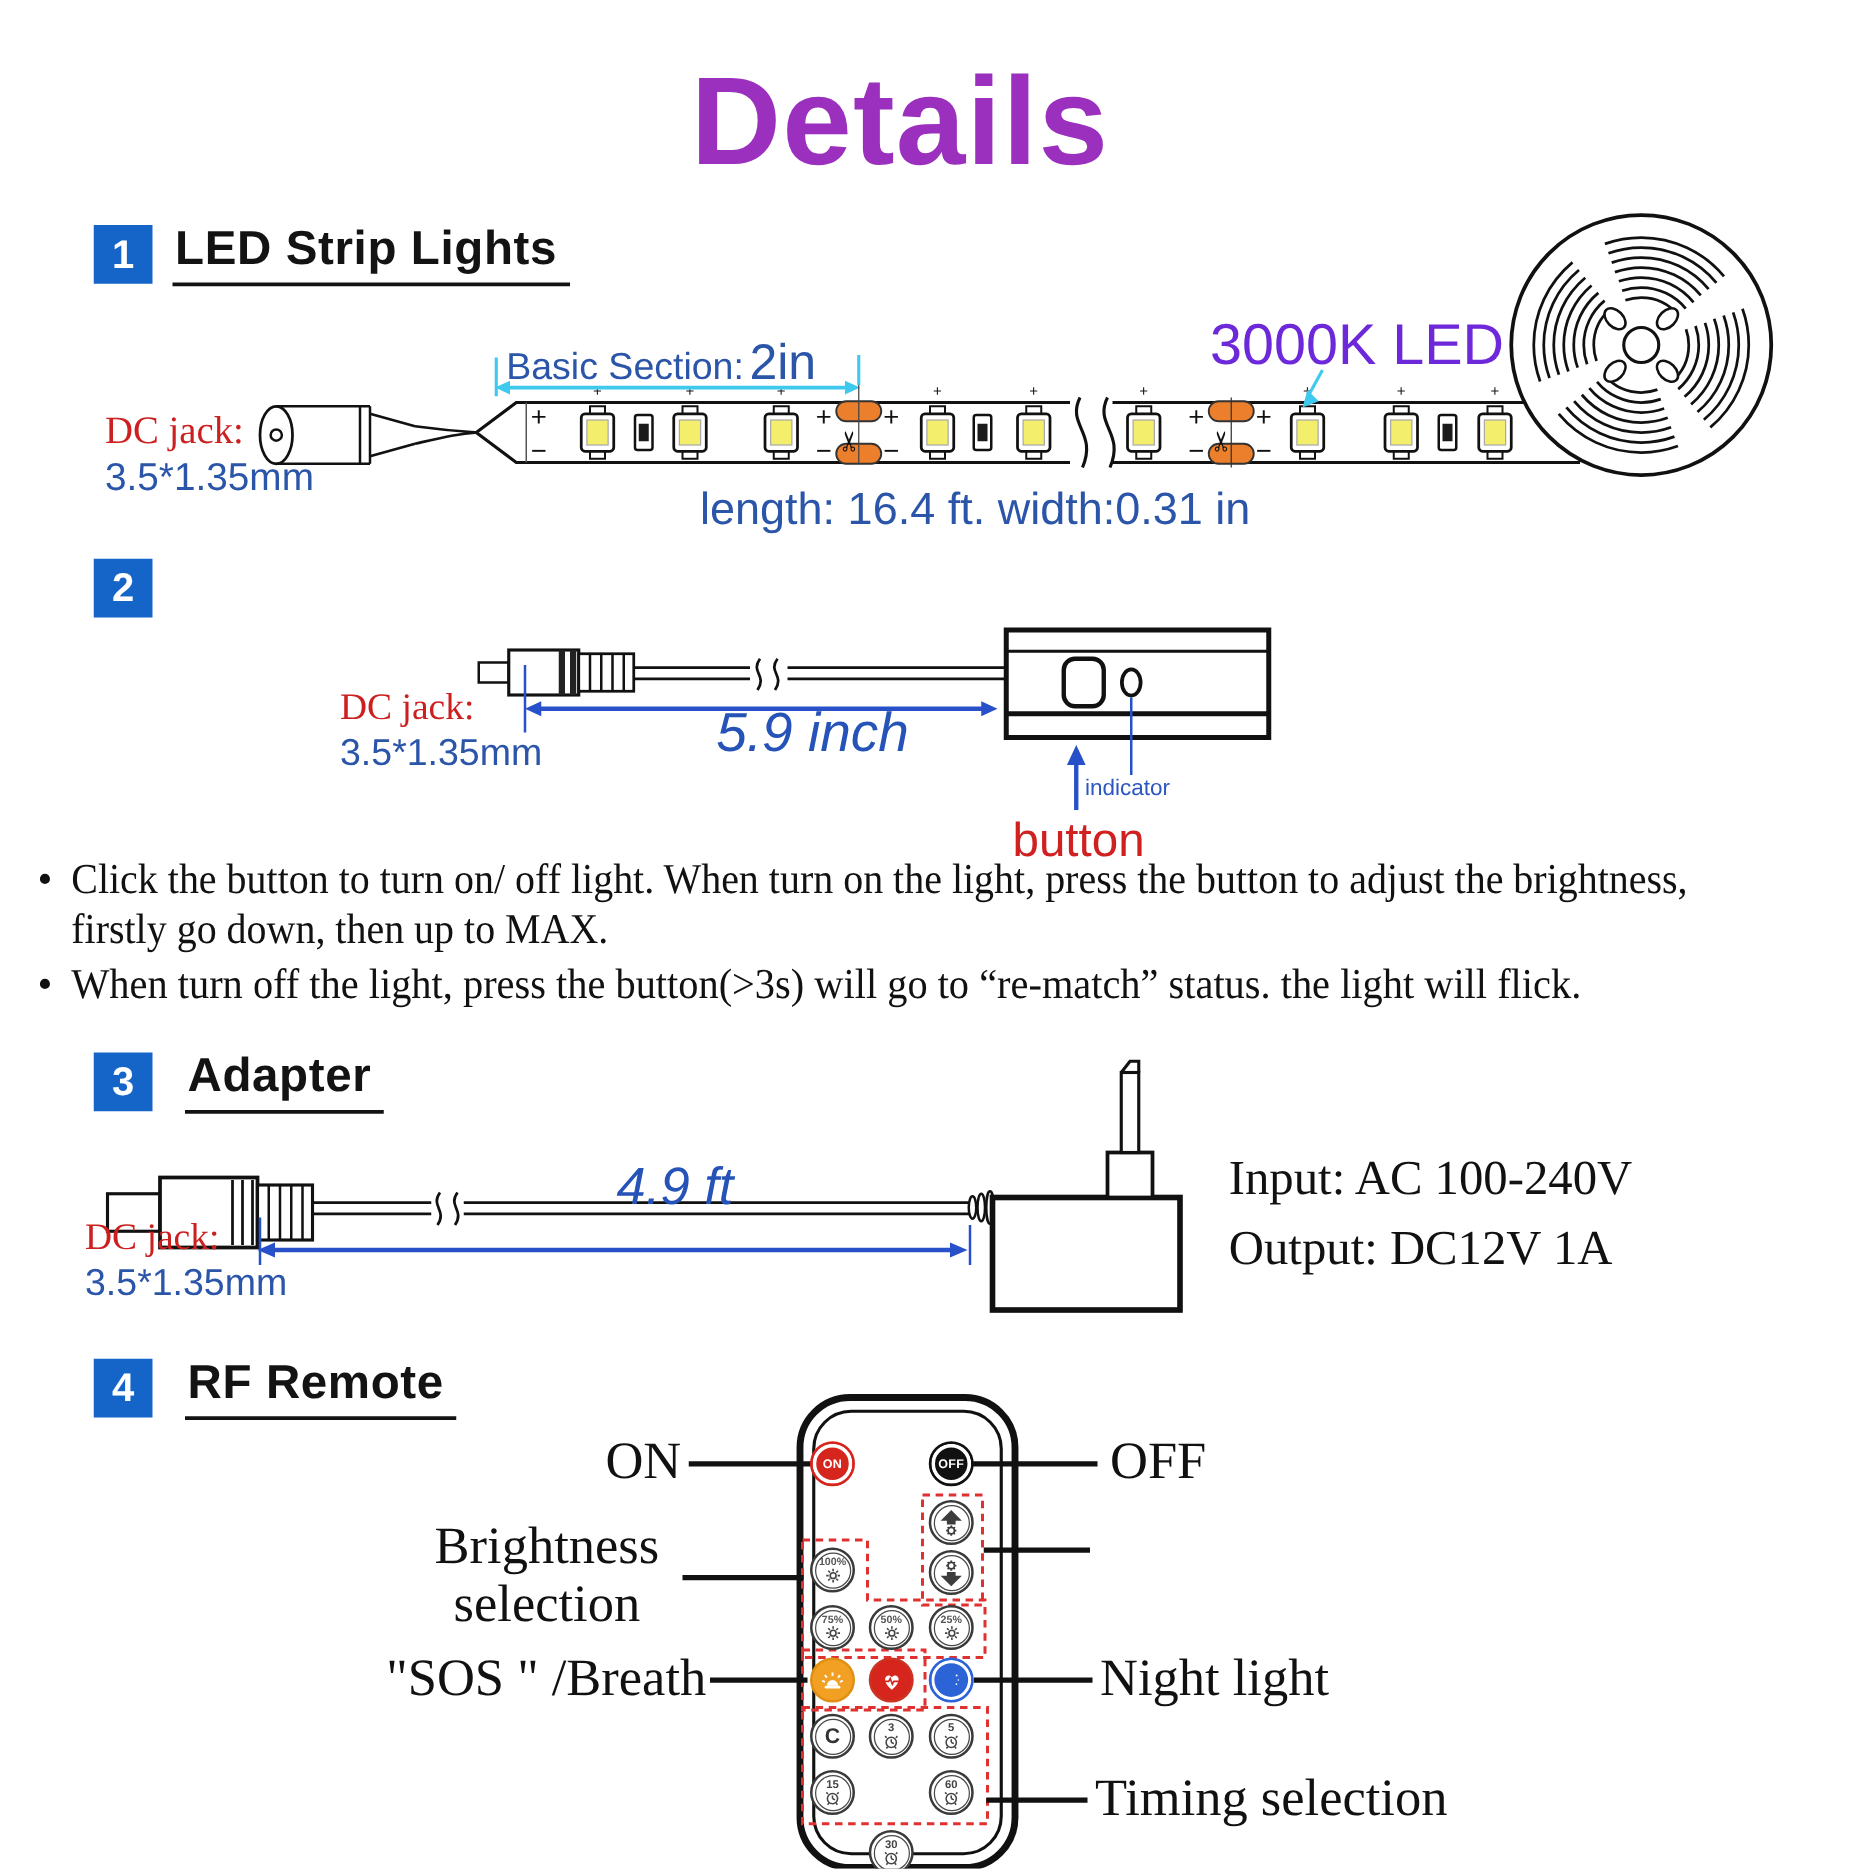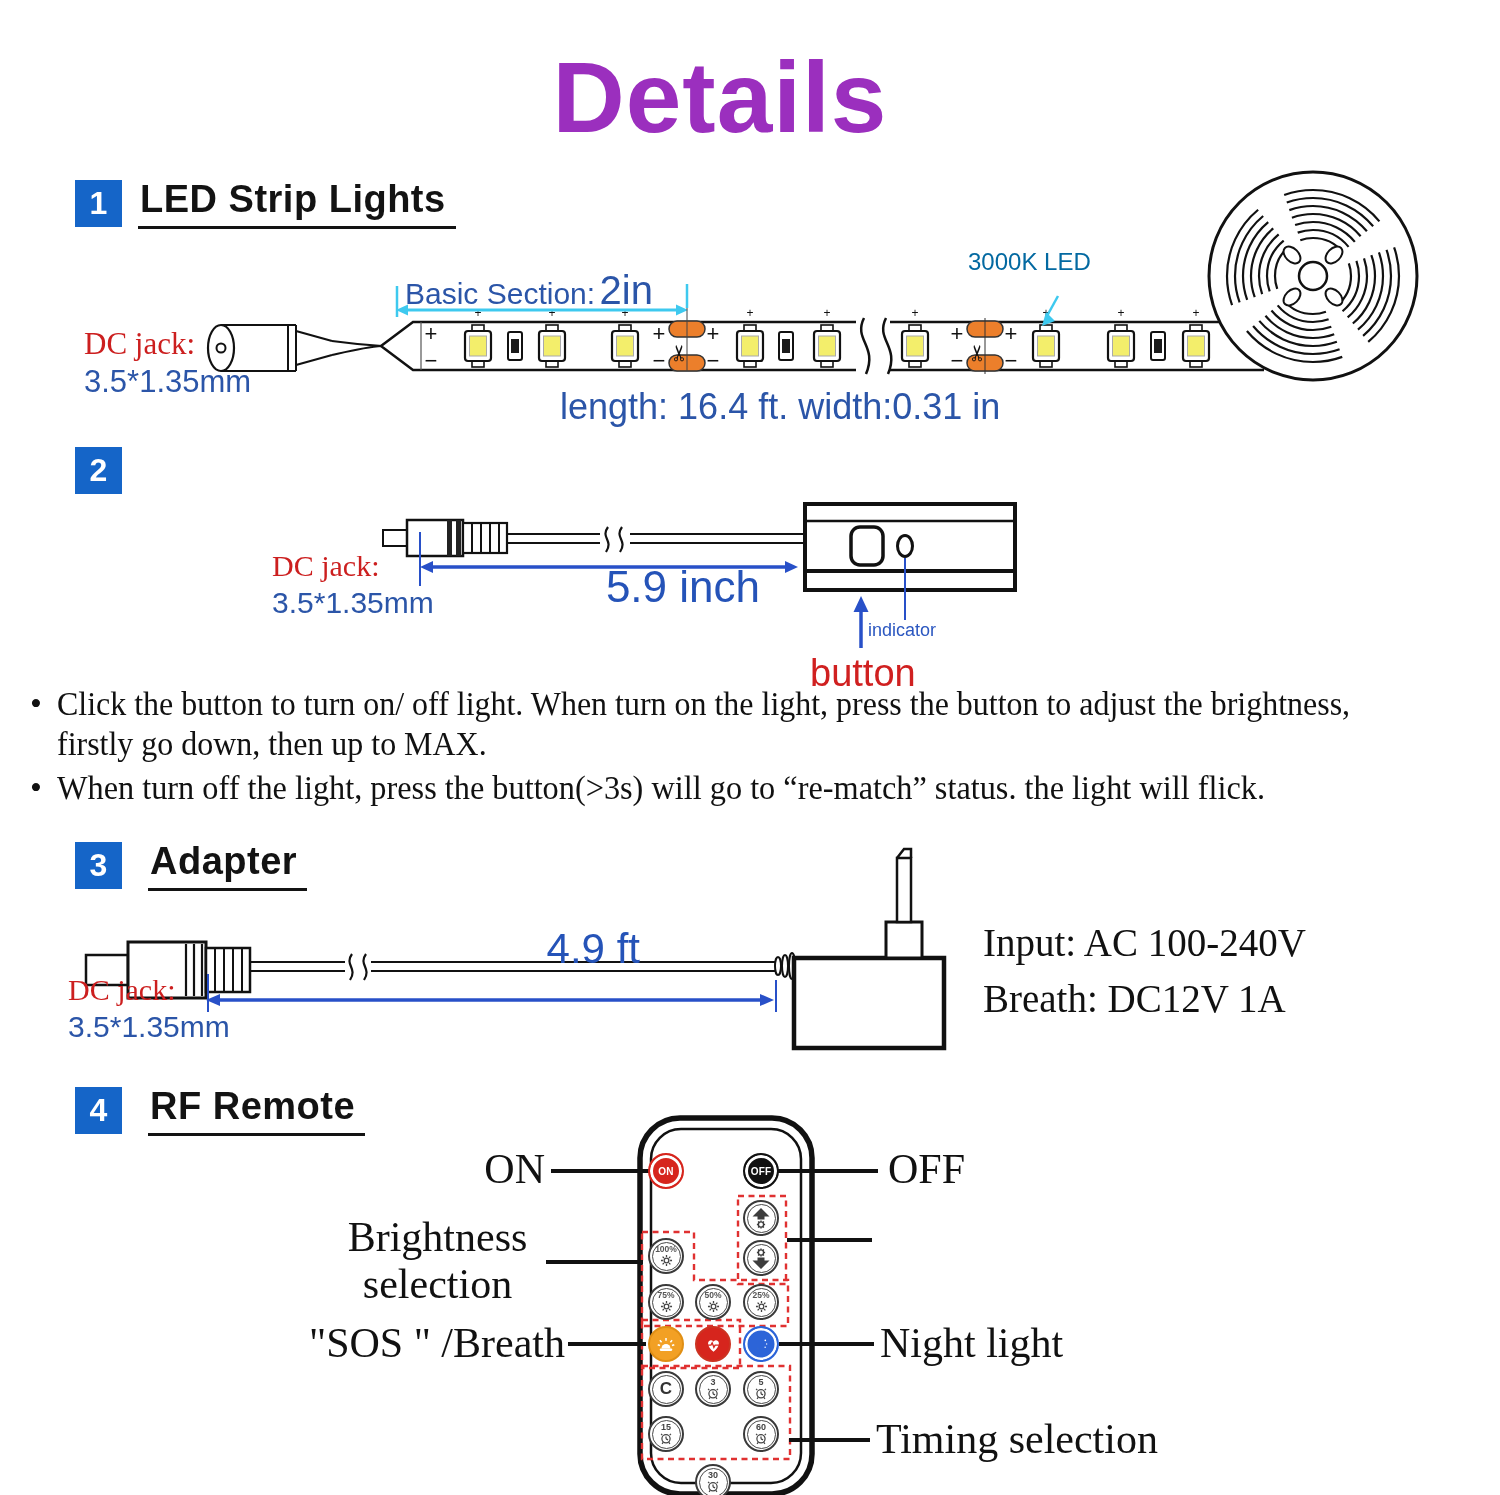--- a/index.html
+++ b/index.html
@@ -10,23 +10,23 @@
   .title{left:0;top:40px;width:1440px;text-align:center;font-size:100px;font-weight:700;
          color:#9B2FBE;letter-spacing:1px;}
   .badge{width:47px;height:47px;background:#1565C8;color:#fff;display:flex;align-items:center;
          justify-content:center;font-size:32px;font-weight:700;}
   .sec-title{font-size:38px;font-weight:700;color:#131313;border-bottom:3.5px solid #131313;
              padding:0 10px 5px 2px;letter-spacing:.5px;}
   .red-serif{font-family:"Liberation Serif",serif;color:#CC1F1F;font-size:31px;}
   .blue-sans{color:#2B55A8;font-size:31px;}
   .basic-label{font-size:30px;color:#2B55A8;}
   .basic-val{font-size:40px;color:#2B55A8;}
-  .led3000{font-size:24px;color:#0369a1;}
+  .led3000{font-size:46px;color:#6d28d9;}
   .dims{font-size:36px;color:#2B55A8;}
-  .dim-big{font-size:44px;color:#2553B8;text-align:right;}
+  .dim-big{font-size:44px;color:#2553B8;text-align:center;font-style:italic;}
   .indicator-lbl{font-size:18px;color:#2B57C0;}
   .button-lbl{font-size:38px;color:#D02020;}
   .io-serif{font-family:"Liberation Serif",serif;font-size:39px;color:#111;margin-left:25px;}
   .bullets{left:30px;top:684px;width:1430px;}
   .bullet{display:flex;font-family:"Liberation Serif",serif;font-size:34px;color:#111;
           line-height:1.17;margin-bottom:4px;}
   .bullet .dot{width:27px;flex:none;}
   .bullet .txt{display:inline-block;transform:scaleX(.94);transform-origin:0 0;}
   .b1 .txt{width:1388px;}
   .b2 .txt{white-space:nowrap;transform:scaleX(.95);}
@@ -283,21 +283,21 @@
   </div>
 </div>
 
 <div class="abs badge" style="left:75px;top:842px;">3</div>
 <div class="abs sec-title" style="left:148px;top:840px;">Adapter</div>
 
 <div class="abs dim-big" style="left:440px;top:925px;width:200px;font-size:42px;">4.9 ft</div>
 <div class="abs red-serif" style="left:68px;top:973px;font-size:30px;">DC jack:</div>
 <div class="abs blue-sans" style="left:68px;top:1010px;font-size:30px;">3.5*1.35mm</div>
 <div class="abs io-serif" style="left:958px;top:920px;">Input: AC 100-240V</div>
-<div class="abs io-serif" style="left:958px;top:976px;">Breath: DC12V 1A</div>
+<div class="abs io-serif" style="left:958px;top:976px;">Output: DC12V 1A</div>
 
 <div class="abs badge" style="left:75px;top:1087px;">4</div>
 <div class="abs sec-title" style="left:148px;top:1085px;">RF Remote</div>
 
 <div class="abs callout" style="left:440px;top:1146px;width:105px;text-align:right;">ON</div>
 <div class="abs callout" style="left:888px;top:1146px;">OFF</div>
 <div class="abs callout" style="left:330px;top:1214px;width:215px;text-align:center;">Brightness selection</div>
 <div class="abs callout" style="left:285px;top:1320px;width:280px;text-align:right;">"SOS " /Breath</div>
 <div class="abs callout" style="left:880px;top:1320px;">Night light</div>
 <div class="abs callout" style="left:876px;top:1416px;">Timing selection</div>

